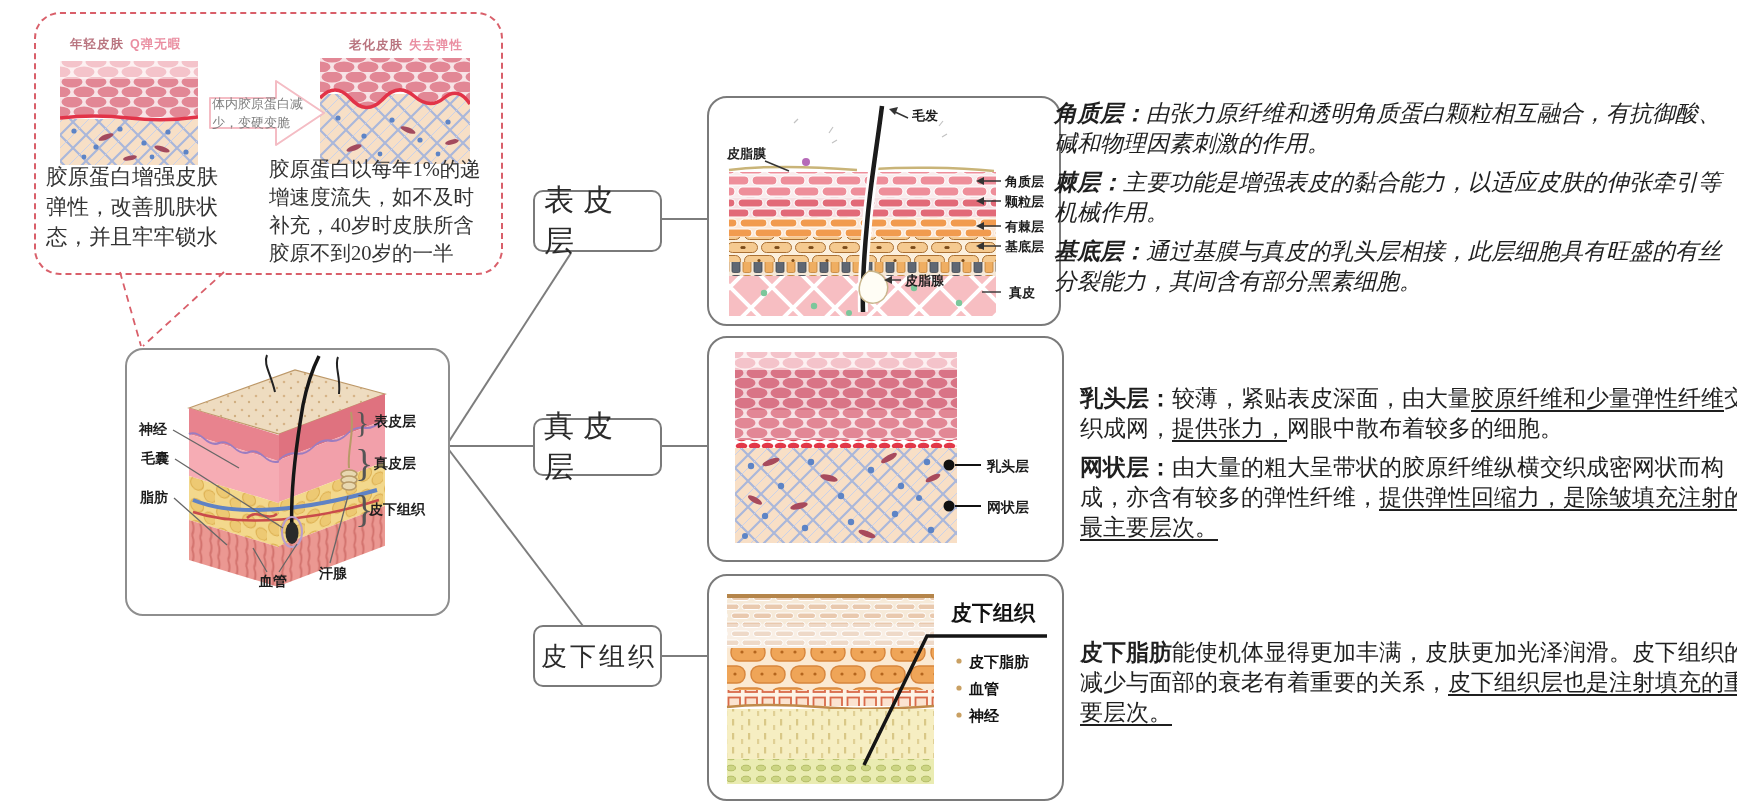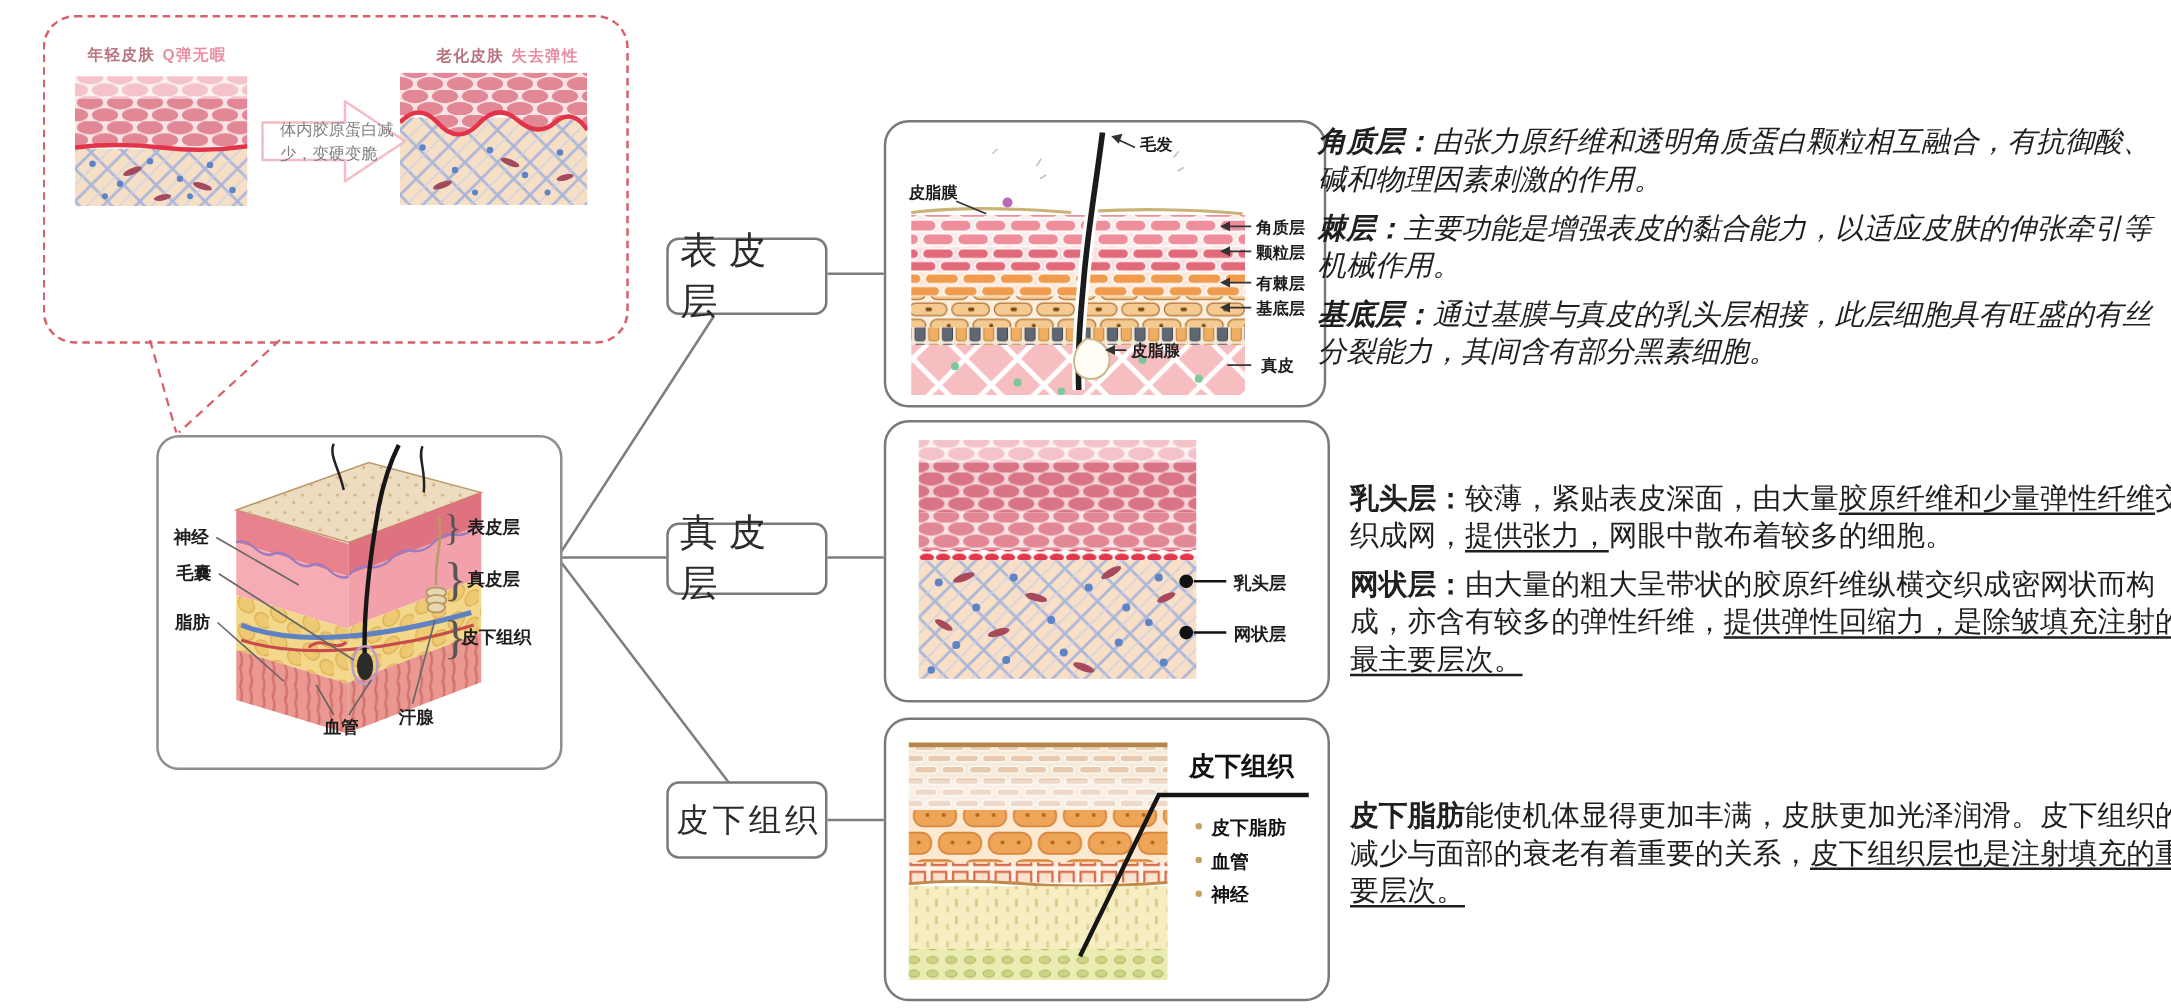--- a/index.html
+++ b/index.html
@@ -9,21 +9,21 @@
   .overlay{position:absolute;left:0;top:0;z-index:1;pointer-events:none;}
 
   
   .dashed-box{position:absolute;left:9px;top:12px;width:465px;height:259px;
     border:2px dashed #d95f6a;border-radius:26px;z-index:2;}
   .skin-label{position:absolute;font-size:12.5px;font-weight:bold;letter-spacing:1px;white-space:nowrap;}
   .skin-label .pfx{color:#b9747f;}
   .skin-label .sfx{color:#ea8ea1;margin-left:6px;}
   .illu{position:absolute;}
   .arrow-text{position:absolute;left:176px;top:80px;width:104px;font-size:13px;line-height:19px;
-    color:#7f7f7f;white-space:pre-line;padding-left:12px;}
+    color:#7f7f7f;white-space:pre-line;}
   .intro-para{position:absolute;font-family:"Liberation Serif","DejaVu Serif",serif;
     color:#333;font-size:21.5px;line-height:30px;white-space:pre-line;}
   .intro-para.left{left:10px;top:148px;width:215px;}
   .intro-para.right{left:233px;top:141px;width:235px;font-size:20.5px;line-height:28px;}
 
   
   .skin-box{position:absolute;left:100px;top:348px;width:321px;height:264px;background:#fff;
     border:2px solid #8e8e8e;border-radius:18px;z-index:2;}
 
   
@@ -247,20 +247,27 @@
       <rect x="0" y="6" width="150" height="50" fill="url(#petalM)" clip-path="url(#oldclip)"></rect>
       <path d="M0,46 Q15,30 30,46 Q46,64 62,48 Q78,30 94,44 Q110,58 124,46 Q138,34 150,52" stroke="#e23348" stroke-width="3.5" fill="none"></path>
     </svg>
 
     <svg class="illu" style="left:170px;top:62px;" width="122" height="74" viewBox="0 0 122 74">
       <polygon points="4,22 70,22 70,5 118,37 70,69 70,52 4,52" fill="#ffffff" stroke="#f4bcc4" stroke-width="2" stroke-linejoin="round"></polygon>
     </svg>
     <div class="arrow-text">体内胶原蛋白减
 少，变硬变脆</div>
 
+    <div class="intro-para left">胶原蛋白增强皮肤
+弹性，改善肌肤状
+态，并且牢牢锁水</div>
+    <div class="intro-para right">胶原蛋白以每年1%的递
+增速度流失，如不及时
+补充，40岁时皮肤所含
+胶原不到20岁的一半</div>
   </div>
 
   <div class="skin-box">
     <svg width="317" height="260" viewBox="0 0 317 260">
 
       <g>
         <path d="M62,58 L168,20 L258,44 L152,84 Z" fill="#eedcc0" stroke="#bd9868" stroke-width="1.2"></path>
         <path d="M62,58 L168,20 L258,44 L152,84 Z" fill="url(#speck)"></path>
       </g>
       <g transform="translate(62,58) skewY(16.8)">

